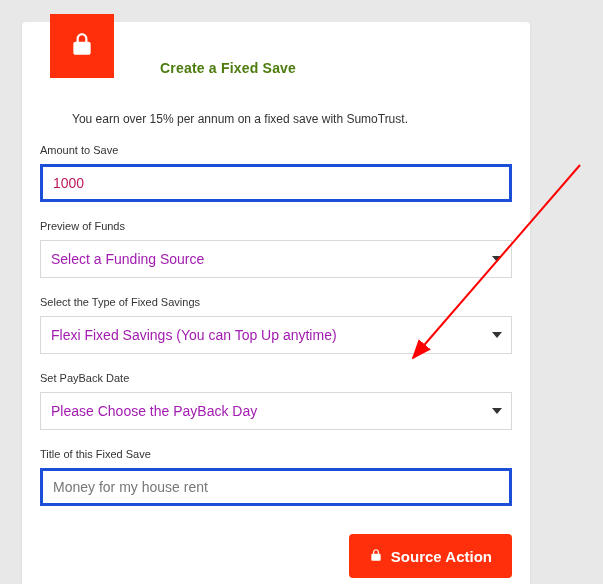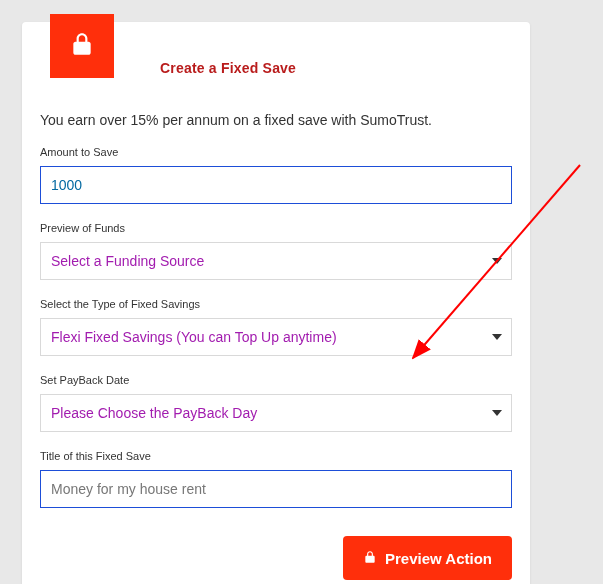--- a/index.html
+++ b/index.html
@@ -43,44 +43,45 @@
     .header-row {
       display: flex;
       align-items: center;
       height: 56px;
       margin-bottom: 16px;
     }
     .header-title {
       margin-left: 120px;
       font-weight: 800;
       font-size: 14px;
-      color: #b91c1c;
+      color: #4d7c0f;
       letter-spacing: 0.2px;
     }
     .subtitle {
-      font-size: 14px;
+      font-size: 12px;
       color: #333333;
       margin-bottom: 18px;
+      margin-left: 32px;
     }
     .field-group {
       margin-bottom: 18px;
     }
     .field-label {
       font-size: 11px;
       color: #333333;
       margin-bottom: 8px;
       display: block;
     }
     .text-input {
       width: 100%;
       height: 38px;
-      border: 1px solid #1d4ed8;
+      border: 3px solid #1d4ed8;
       padding: 0 10px;
       font-size: 14px;
-      color: #0369a1;
+      color: #be185d;
       font-family: inherit;
       outline: none;
     }
     .text-input::placeholder {
       color: #777777;
     }
     .select-wrap {
       position: relative;
       width: 100%;
     }
@@ -217,21 +218,21 @@
     <input type="text" class="text-input" placeholder="Money for my house rent" style="">
   </div>
 
   <div class="footer-row">
     <button class="preview-btn">
       <span>
         <svg viewBox="0 0 24 24">
             <path d="M18 10h-1V7c0-2.76-2.24-5-5-5S7 4.24 7 7v3H6c-1.1 0-2 .9-2 2v8c0 1.1.9 2 2 2h12c1.1 0 2-.9 2-2v-8c0-1.1-.9-2-2-2zM9 7c0-1.66 1.34-3 3-3s3 1.34 3 3v3H9V7z"></path>
           </svg>
       </span>
-      <span>Preview Action</span>
+      <span>Source Action</span>
     </button>
   </div>
 
 </div>
 
 <svg class="arrow-overlay">
   <defs>
     <marker id="arrowhead" markerWidth="10" markerHeight="8" refX="9" refY="4" orient="auto">
       <polygon points="0 0, 10 4, 0 8" fill="#ff0000"></polygon>
     </marker>

